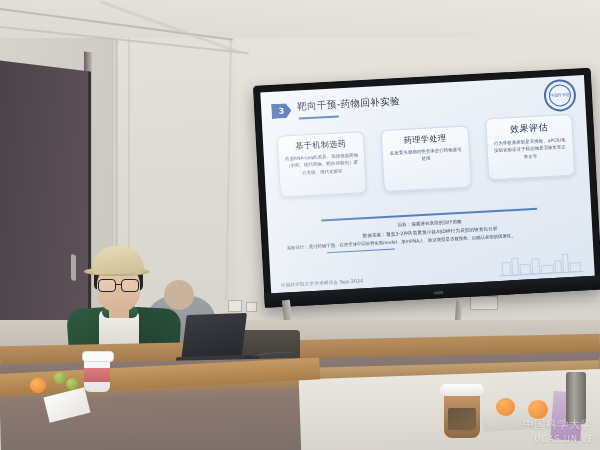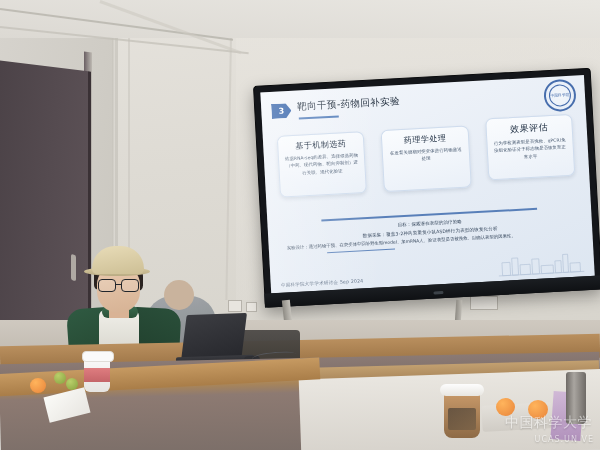--- a/index.html
+++ b/index.html
@@ -206,21 +206,21 @@
   .tray{position:absolute;left:482px;top:404px;width:70px;height:26px;
     background:linear-gradient(180deg,#e4e1db,#cfcbc4);transform:rotate(-3deg);
     border-radius:3px;opacity:.9;}
   .bottle{position:absolute;left:566px;top:372px;width:20px;height:52px;
     background:linear-gradient(90deg,#6e6a66,#a9a5a0 40%,#6e6a66);border-radius:3px;}
   .pink{position:absolute;left:552px;top:392px;width:30px;height:48px;
     background:linear-gradient(170deg,#cdb2d6,#a984b8);opacity:.85;transform:rotate(4deg);}
 
   .wm{position:absolute;right:6px;bottom:6px;font-size:8px;color:#fff;
     opacity:.55;letter-spacing:1px;text-shadow:0 1px 2px rgba(0,0,0,.4);}
-  .wm2{position:absolute;right:8px;bottom:18px;font-size:14px;color:#fff;
+  .wm2{position:absolute;right:8px;bottom:18px;font-size:11px;color:#fff;
     opacity:.5;letter-spacing:.5px;text-shadow:0 1px 2px rgba(0,0,0,.4);}
 </style>
 </head>
 <body>
 
 <div class="scene">
 
   <div class="wall-back"></div>
   <div class="panel-right"></div>
   <div class="panel-edge"></div>

